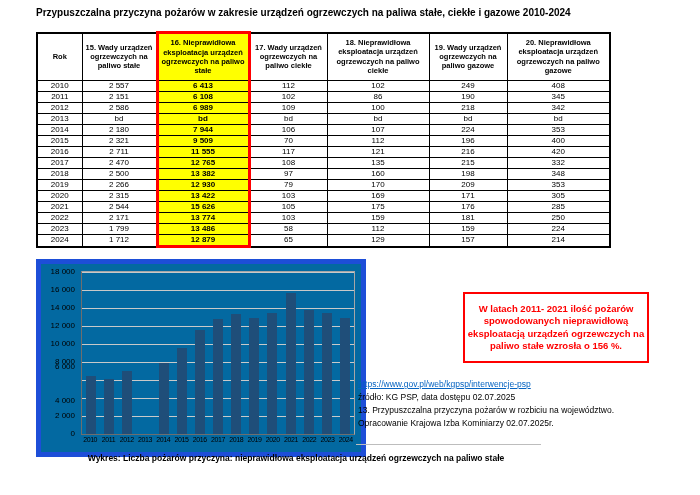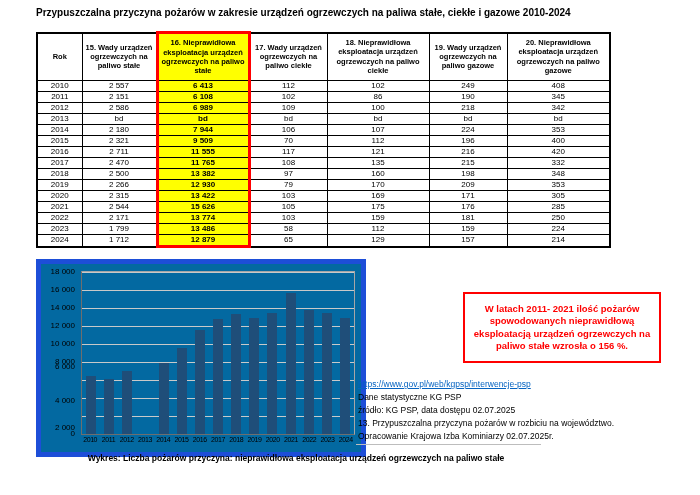--- a/index.html
+++ b/index.html
@@ -47,21 +47,21 @@
   }
   #bars{display:flex;align-items:flex-end;width:100%;height:100%;}
   .bar-slot{flex:1 1 0;display:flex;justify-content:center;align-items:flex-end;height:100%;}
   .bar{width:10px;}
   #x-labels{position:absolute;left:40px;top:172px;width:274px;display:flex;}
   .xlab{flex:1 1 0;font-size:7px;letter-spacing:-0.4px;text-align:center;white-space:nowrap;}
   
   #annotation-box{
     position:absolute;left:463px;top:292px;width:182px;
     border:2px solid var(--hlb,#FF0000);color:var(--hlb,#FF0000);
-    font-size:9.5px;font-weight:bold;text-align:center;line-height:1.3;padding:9px 6px;
+    font-size:9.5px;font-weight:bold;text-align:center;line-height:1.3;padding:9px 0;
   }
   
   #notes{position:absolute;left:358px;top:378px;width:330px;font-size:8.5px;line-height:13px;}
   #notes a{color:var(--link,#0563C1);}
   #frame-line{position:absolute;left:356px;top:444px;width:185px;height:1px;background:#bdbdbd;}
   
   #caption{
     position:absolute;left:36px;top:453px;width:520px;text-align:center;
     font-size:8.5px;font-weight:bold;
   }
@@ -152,21 +152,21 @@
         <td>2 711</td>
         <td class="hl">11 555</td>
         <td>117</td>
         <td>121</td>
         <td>216</td>
         <td>420</td>
       </tr>
       <tr>
         <td>2017</td>
         <td>2 470</td>
-        <td class="hl">11 765</td>
+        <td class="hl">12 765</td>
         <td>108</td>
         <td>135</td>
         <td>215</td>
         <td>332</td>
       </tr>
       <tr>
         <td>2018</td>
         <td>2 500</td>
         <td class="hl">13 382</td>
         <td>97</td>
@@ -234,21 +234,21 @@
 <div id="chart-box">
   <div id="y-axis">
       <div class="ytick" style="top: 3px;">18 000</div>
       <div class="ytick" style="top: 21px;">16 000</div>
       <div class="ytick" style="top: 39px;">14 000</div>
       <div class="ytick" style="top: 57px;">12 000</div>
       <div class="ytick" style="top: 75px;">10 000</div>
       <div class="ytick" style="top: 93px;">8 000</div>
       <div class="ytick" style="top: 98px;">6 000</div>
       <div class="ytick" style="top: 132px;">4 000</div>
-      <div class="ytick" style="top: 159px; margin-left: 16px;">2 000</div>
+      <div class="ytick" style="top: 147px; margin-left: 16px;">2 000</div>
       <div class="ytick" style="top: 165px;">0</div>
     </div>
   <div id="plot">
     <div id="bars">
         <div class="bar-slot">
           <div class="bar" title="2010: 6413" style="height: 35.6278%; background: rgb(31, 78, 121);"></div>
         </div>
         <div class="bar-slot">
           <div class="bar" title="2011: 6108" style="height: 33.9333%; background: rgb(31, 78, 121);"></div>
         </div>
@@ -311,20 +311,19 @@
 </div>
 
 <div id="annotation-box">
   <span>W latach 2011- 2021 ilość pożarów spowodowanych nieprawidłową eksploatacją urządzeń ogrzewczych na paliwo stałe wzrosła o 156 %.</span>
 </div>
 
 <div id="notes">
   <div>
     <a href="#">https://www.gov.pl/web/kgpsp/interwencje-psp</a>
   </div>
-  <div>Dane statystyczne KG PSP</div>
   <div>źródło: KG PSP, data dostępu 02.07.2025</div>
   <div>13. Przypuszczalna przyczyna pożarów w rozbiciu na województwo.</div>
   <div>Opracowanie Krajowa Izba Kominiarzy 02.07.2025r.</div>
 </div>
 <div id="frame-line"></div>
 
 <div id="caption">Wykres: Liczba pożarów przyczyna: nieprawidłowa eksploatacja urządzeń ogrzewczych na paliwo stałe</div>
 
 </body></html>

